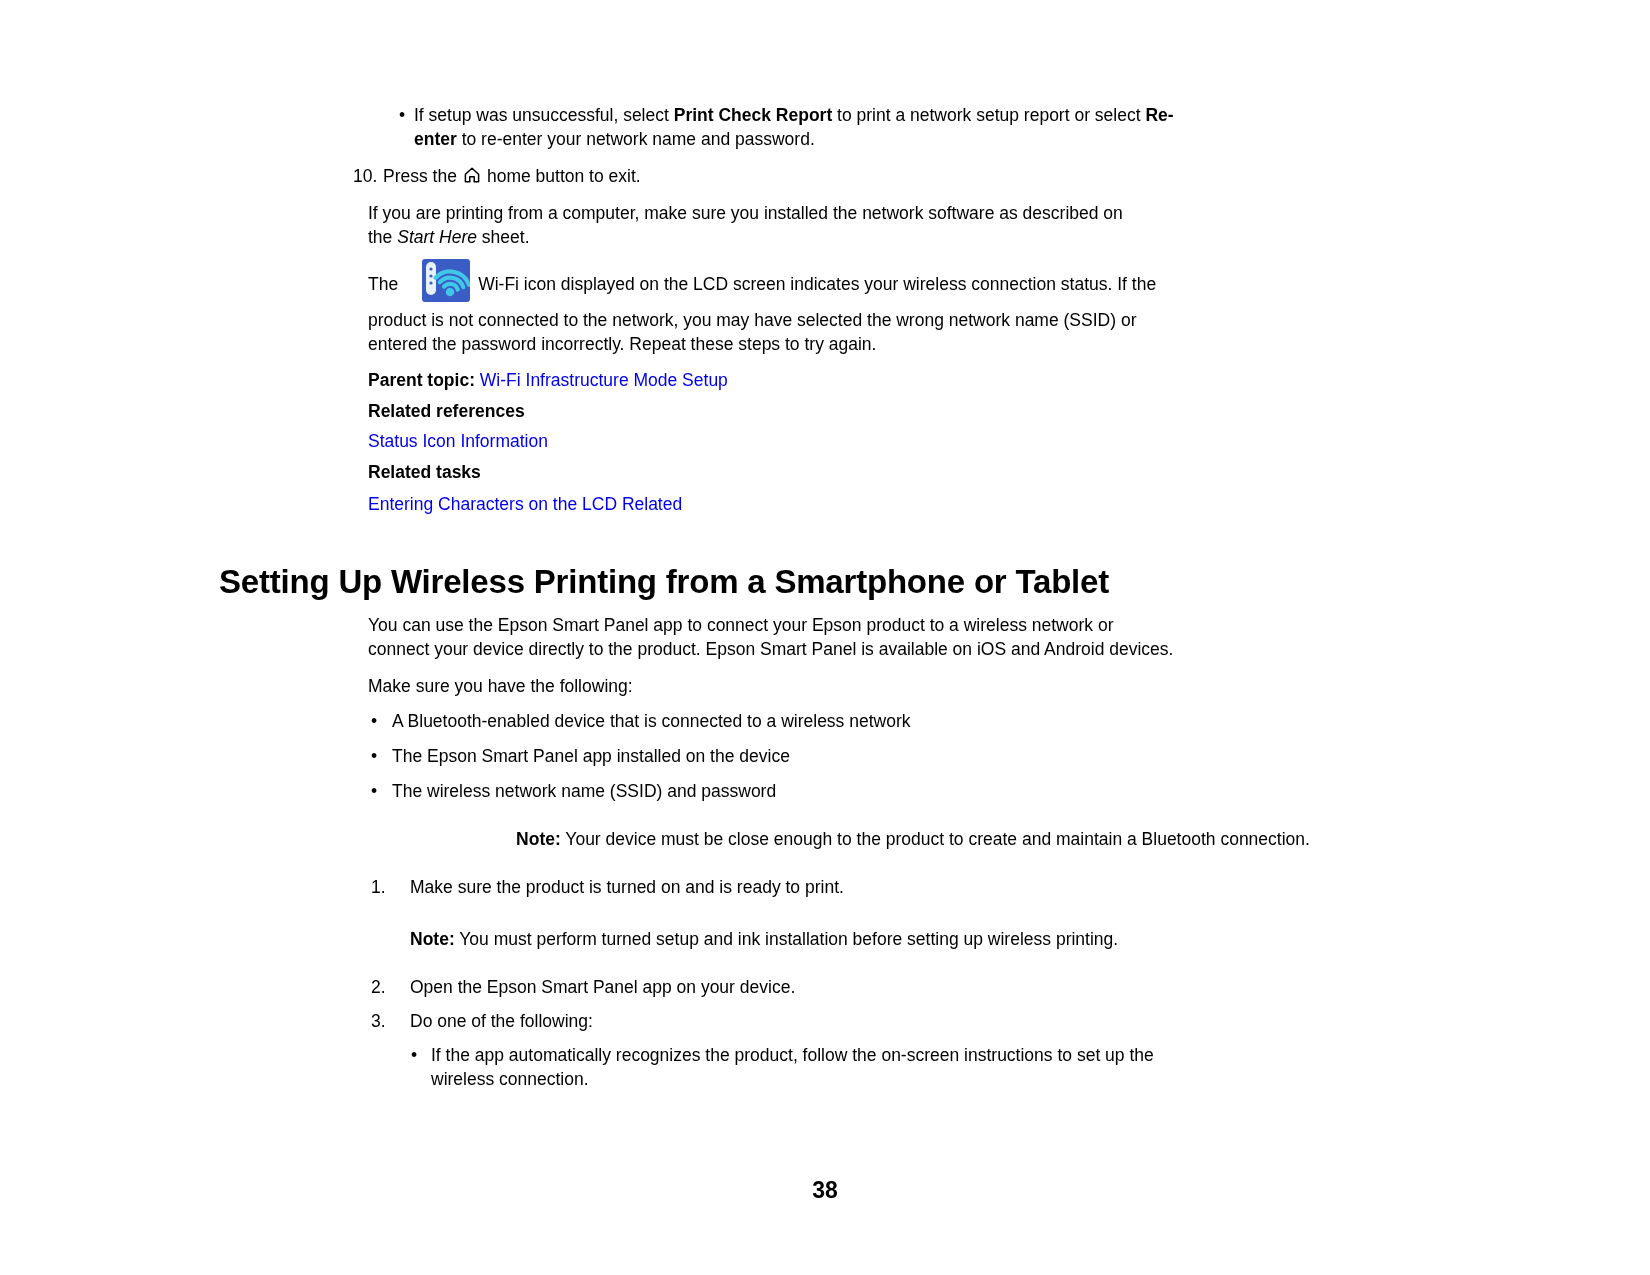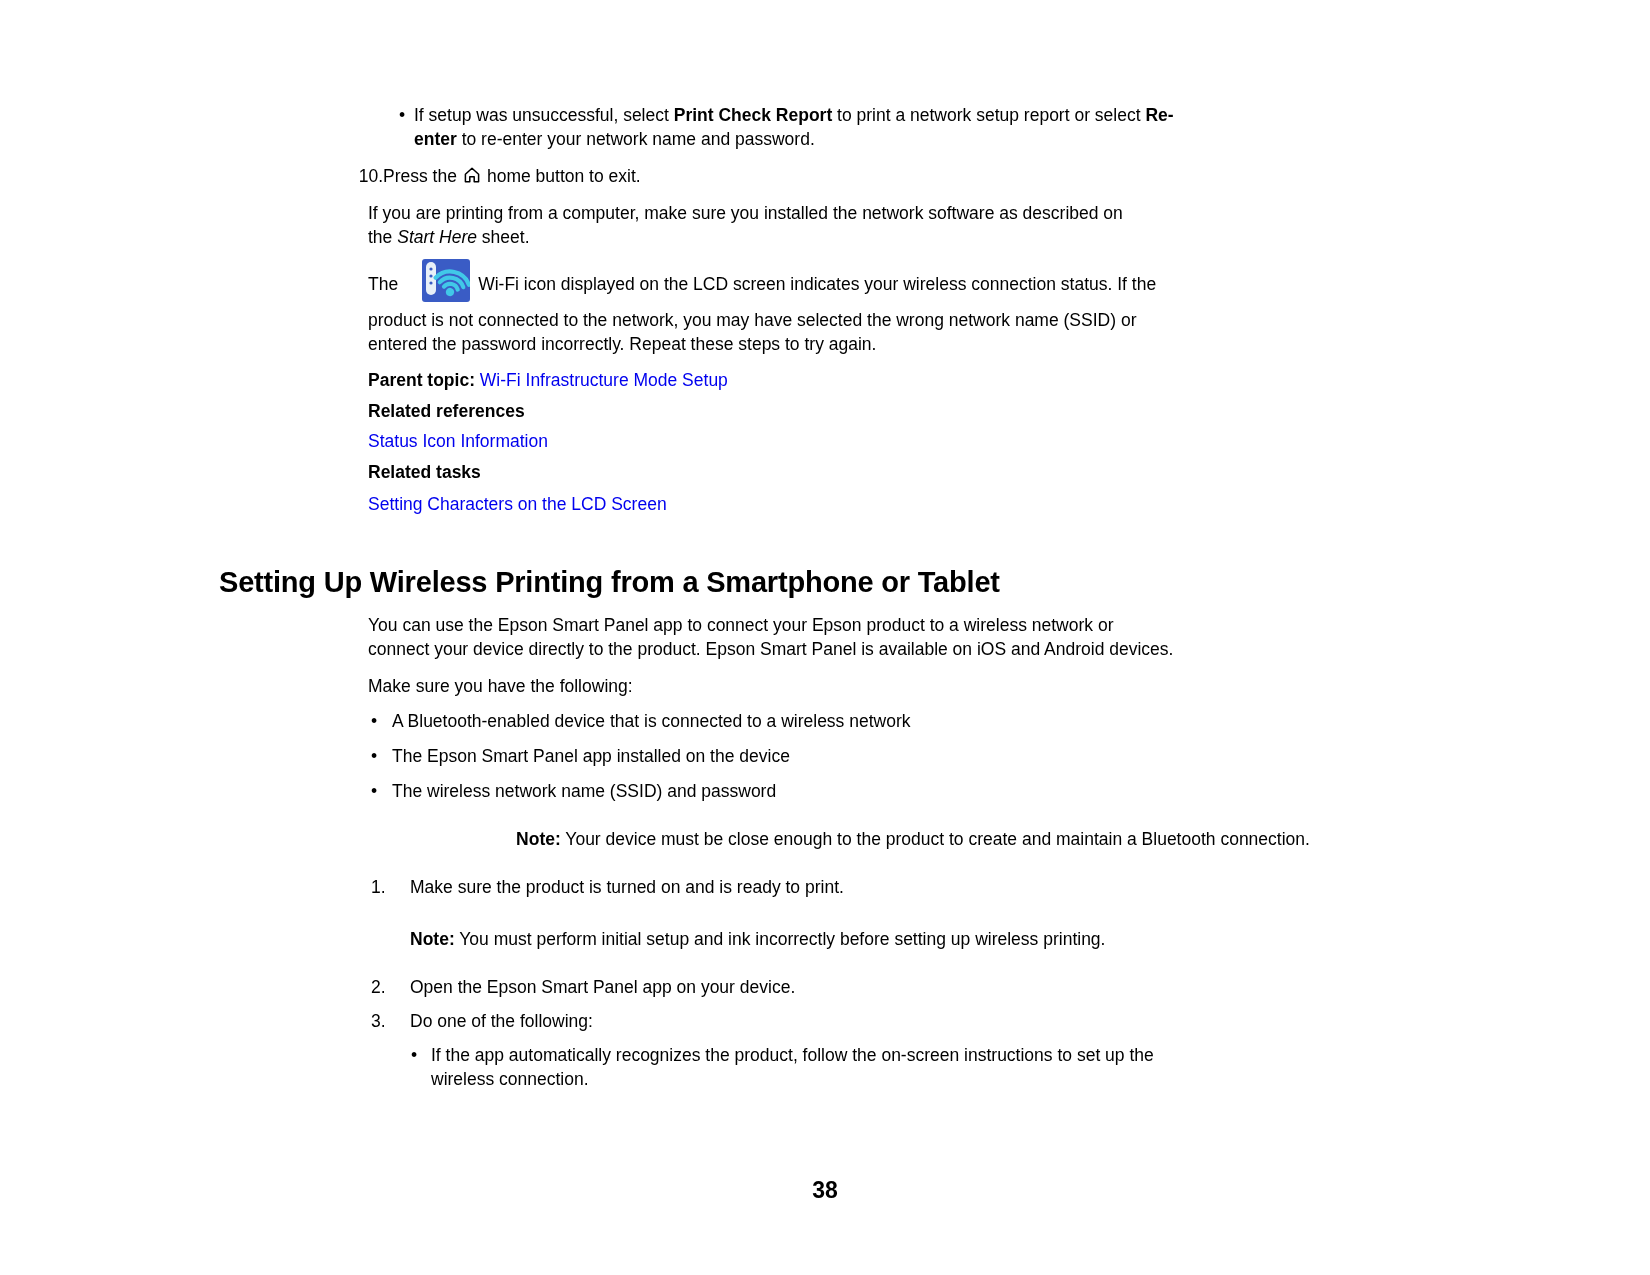--- a/index.html
+++ b/index.html
@@ -17,37 +17,37 @@
   .content { position: absolute; top: 103px; left: 0; right: 0; }
   b { font-weight: bold; }
   .pre { white-space: pre-line; }
 
   
   .li-top { margin-left: 399px; width: 1045px; display: flex; }
   .li-top .marker { width: 15px; flex: 0 0 15px; }
 
   
   .step10 { margin-left: 353px; margin-top: 13px; display: flex; }
-  .step10 .num { width: 30px; flex: 0 0 30px; text-align: right; }
+  .step10 .num { width: 30px; flex: 0 0 30px; }
 
   
   .para { margin-left: 368px; width: 1090px; }
   .para-wifi { margin-top: 10px; }
   .wifi-icon { display: inline-block; vertical-align: -12px; margin: 0 8px 0 24px; }
   .home-icon { display: inline-block; vertical-align: -3px; margin: 0 5px; }
   .para-start { margin-top: 10px; }
 
   .parent-topic { margin-left: 368px; margin-top: 12px; }
   .rel-head { margin-left: 368px; margin-top: 7px; font-weight: bold; }
   .rel-link { margin-left: 368px; margin-top: 6px; }
   a.doclink { color: #0000ee; text-decoration: none; cursor: pointer; }
 
   h1.section-heading {
     margin: 48px 0 0 219px;
-    font-size: 29px;
+    font-size: 33px;
     line-height: 36px;
     font-weight: bold;
     letter-spacing: -0.2px;
   }
 
   .intro { margin-left: 368px; margin-top: 13px; width: 1100px; }
   .lead { margin-left: 368px; margin-top: 13px; }
 
   .li-req { margin-left: 371px; margin-top: 11px; display: flex; width: 1080px; }
   .li-req .marker { width: 21px; flex: 0 0 21px; }
@@ -105,21 +105,21 @@
             </g>
           </svg></span><span class="pre">Wi-Fi icon displayed on the LCD screen indicates your wireless connection status. If the
 product is not connected to the network, you may have selected the wrong network name (SSID) or
 entered the password incorrectly. Repeat these steps to try again.</span></div>
 
     <div class="parent-topic"><b>Parent topic:</b> <a class="doclink">Wi-Fi Infrastructure Mode Setup</a></div>
 
     <div class="rel-head">Related references</div>
     <div class="rel-link"><a class="doclink">Status Icon Information</a></div>
     <div class="rel-head" style="">Related tasks</div>
-    <div class="rel-link" style="margin-top:8px"><a class="doclink">Setting Characters on the LCD Screen</a></div>
+    <div class="rel-link" style="margin-top:8px"><a class="doclink">Entering Characters on the LCD Related</a></div>
 
     <h1 class="section-heading">Setting Up Wireless Printing from a Smartphone or Tablet</h1>
 
     <div class="intro pre">You can use the Epson Smart Panel app to connect your Epson product to a wireless network or
 connect your device directly to the product. Epson Smart Panel is available on iOS and Android devices.</div>
 
     <div class="lead">Make sure you have the following:</div>
 
     <div class="li-req">
       <span class="marker">•</span>
@@ -134,21 +134,21 @@
       <div>The wireless network name (SSID) and password</div>
     </div>
 
     <div class="note1"><b>Note:</b><span> Your device must be close enough to the product to create and maintain a Bluetooth connection.</span></div>
 
     <div class="step">
       <span class="num">1.</span>
       <div>Make sure the product is turned on and is ready to print.</div>
     </div>
 
-    <div class="note2"><b>Note:</b><span> You must perform initial setup and ink incorrectly before setting up wireless printing.</span></div>
+    <div class="note2"><b>Note:</b><span> You must perform turned setup and ink installation before setting up wireless printing.</span></div>
 
     <div class="step">
       <span class="num">2.</span>
       <div>Open the Epson Smart Panel app on your device.</div>
     </div>
 
     <div class="step tight">
       <span class="num">3.</span>
       <div>Do one of the following:</div>
     </div>

